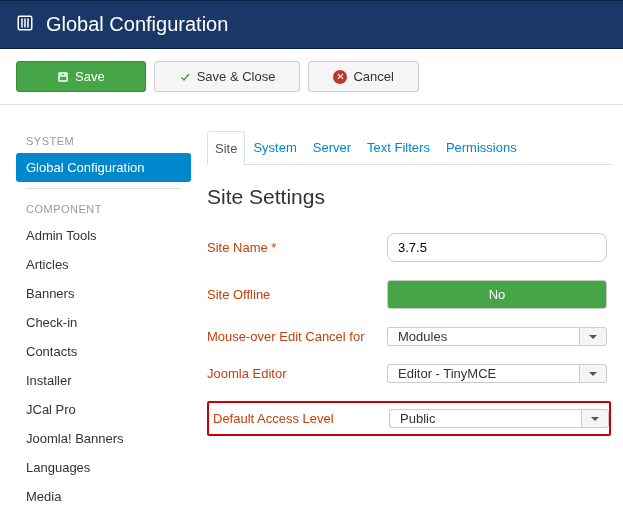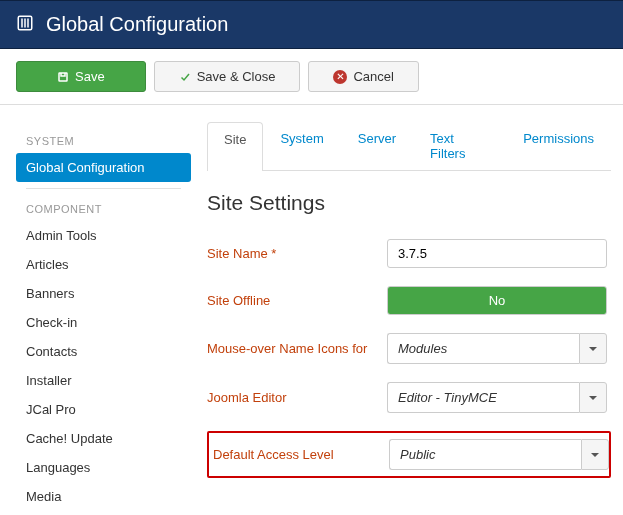--- a/index.html
+++ b/index.html
@@ -16,32 +16,32 @@
 .btn-check svg { stroke: #46a546; fill: none; }
 .btn-cancel .ico { width: 14px; height: 14px; border-radius: 50%; background: #bd362f; color: #fff; display: flex; align-items: center; justify-content: center; font-size: 10px; line-height: 1; }
 .main { display: flex; }
 .sidebar { width: 195px; padding: 16px 0 0 16px; }
 .side-head { color: #999; font-size: 11px; letter-spacing: 0.5px; padding: 6px 10px; margin-top: 8px; }
 .side-link { display: block; padding: 7px 10px; color: #333; cursor: pointer; }
 .side-link.active { background: #0088cc; color: #fff; border-radius: 3px; }
 .side-hr { border: none; border-top: 1px solid #e0e0e0; margin: 6px 10px; }
 .content { flex: 1; padding: 16px 12px 0 16px; }
 .tabs { display: flex; gap: 0; border-bottom: 1px solid #ddd; margin-bottom: 20px; }
-.tab { padding: 9px 16px; color: #0088cc; cursor: pointer; border: 1px solid transparent; border-bottom: none; }
+.tab { padding: 9px 7px; color: #0088cc; cursor: pointer; border: 1px solid transparent; border-bottom: none; margin-top: 9px; }
 .tab.active { color: #555; border-color: #ddd; border-radius: 4px 4px 0 0; background: #fff; position: relative; top: 1px; }
 .section-title { font-size: 21px; font-weight: normal; margin-bottom: 24px; }
 .form-row { display: flex; align-items: center; margin-bottom: 18px; }
 .form-row label { width: 180px; color: #c2410c; }
 .form-row .ctrl { flex: 1; }
-.text-input { width: 220px; padding: 6px 10px; border: 1px solid #ccc; border-radius: 3px; font-size: 13px; }
+.text-input { width: 220px; padding: 6px 10px; border: 1px solid #ccc; border-radius: 8px; font-size: 13px; }
 .radio-group { display: flex; width: 220px; border: 1px solid #ccc; border-radius: 3px; overflow: hidden; }
 .radio-btn { flex: 1; text-align: center; padding: 6px 0; background: #f5f5f5; cursor: pointer; color: #555; }
 .radio-btn.selected { background: #46a546; color: #fff; }
 .select-wrap { display: flex; width: 220px; }
-.select-disp { flex: 1; padding: 7px 10px; border: 1px solid #ccc; border-right: none; border-radius: 3px 0 0 3px; background: #fff; font-style: italic; }
+.select-disp { flex: 1; padding: 1px 10px; border: 1px solid #ccc; border-right: none; border-radius: 3px 0 0 3px; background: #fff; }
 .select-caret { width: 28px; display: flex; align-items: center; justify-content: center; border: 1px solid #ccc; border-radius: 0 3px 3px 0; background: #f5f5f5; cursor: pointer; }
 .select-caret .tri { width: 0; height: 0; border-left: 4px solid transparent; border-right: 4px solid transparent; border-top: 4px solid #555; }
 .highlight-row { border: 2px solid #cc0000; padding: 6px 0 6px 4px; margin-bottom: 0; border-radius: 2px; }
 .highlight-row label { width: 176px; }
 .rel-wrap { position: relative; }
 </style>
 </head>
 <body>
 
 <div class="header">
@@ -86,21 +86,21 @@
     <a class="side-link active">Global Configuration</a>
     <hr class="side-hr">
     <div class="side-head">COMPONENT</div>
     <a class="side-link">Admin Tools</a>
     <a class="side-link">Articles</a>
     <a class="side-link">Banners</a>
     <a class="side-link">Check-in</a>
     <a class="side-link">Contacts</a>
     <a class="side-link">Installer</a>
     <a class="side-link">JCal Pro</a>
-    <a class="side-link">Cache! Update</a>
+    <a class="side-link">Joomla! Banners</a>
     <a class="side-link">Languages</a>
     <a class="side-link">Media</a>
 
   </div>
 
   <div class="content">
     <div class="tabs">
       <div class="tab active">Site</div>
       <div class="tab">System</div>
       <div class="tab">Server</div>
@@ -118,21 +118,21 @@
     <div class="form-row">
       <label>Site Offline</label>
       <div class="ctrl">
         <div class="radio-group">
           <div class="radio-btn selected">No</div>
         </div>
       </div>
     </div>
 
     <div class="form-row">
-      <label>Mouse-over Name Icons for</label>
+      <label>Mouse-over Edit Cancel for</label>
       <div class="ctrl">
         <div class="select-wrap">
           <div class="select-disp">Modules</div>
           <div class="select-caret">
               <div class="tri"></div>
             </div>
         </div>
       </div>
     </div>
 

